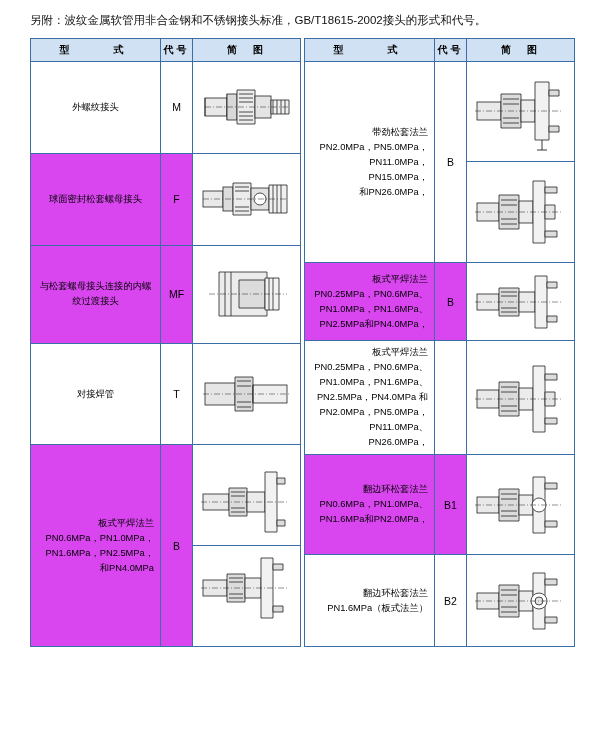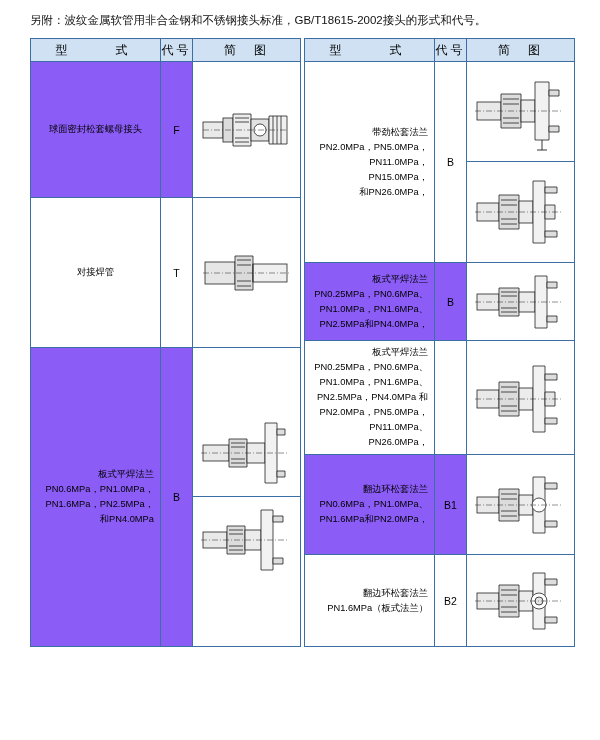--- a/index.html
+++ b/index.html
@@ -28,33 +28,33 @@
     border:1px solid #3a6ea5;
     padding:0;
     vertical-align:middle;
     text-align:center;
     font-size:9.5px;
     line-height:14px;
   }
   thead th{
     background:#cfe1f2;
     height:22px;
-    font-size:12px;
-    font-weight:normal;
+    font-size:10px;
+    font-weight:bold;
     letter-spacing:3px;
   }
   .hdr-type{letter-spacing:8px;}
   .cell-desc{
     text-align:right;
     padding:4px 6px;
     font-size:9.3px;
     line-height:15px;
   }
   .cell-desc.center{text-align:center;}
-  .yellow{background:#8b5cf6;}
+  .yellow{background:#d946ef;}
   .white{background:#ffffff;}
   .code{font-size:10.5px;}
   .fig{
     background:#ffffff;
     padding:0;
   }
   .fig svg{display:block;margin:0 auto;}
   
   .t-left col.c1{width:130px;}
   .t-left col.c2{width:32px;}
@@ -82,20 +82,40 @@
         </colgroup>
       <thead>
         <tr>
           <th class="hdr-type">型　　式</th>
           <th>代号</th>
           <th>简　图</th>
         </tr>
       </thead>
       <tbody>
 
+        <tr style="height:78px">
+          <td class="cell-desc center white">外螺纹接头</td>
+          <td class="code white">M</td>
+          <td class="fig">
+            <svg width="104" height="70" viewBox="0 0 104 70">
+              <g fill="none" stroke="#222" stroke-width="0.8">
+                <rect x="10" y="26" width="22" height="18" fill="#e9e9e9"></rect>
+                <path d="M10 26 L10 44"></path>
+                  <path d="M32 22 L32 48"></path>
+                <rect x="32" y="22" width="10" height="26" fill="#d8d8d8"></rect>
+                <path d="M42 18 L60 18 L60 52 L42 52 Z" fill="#ececec"></path>
+                <path d="M44 22 L58 22 M44 26 L58 26 M44 30 L58 30 M44 40 L58 40 M44 44 L58 44 M44 48 L58 48"></path>
+                <rect x="60" y="24" width="16" height="22" fill="#e4e4e4"></rect>
+                <path d="M76 28 L94 28 L94 42 L76 42 Z" fill="#f0f0f0"></path>
+                <path d="M78 28 L78 42 M82 28 L82 42 M86 28 L86 42 M90 28 L90 42"></path>
+                <path d="M10 35 L94 35" stroke-dasharray="6 2 1 2" stroke-width="0.5"></path>
+              </g>
+            </svg>
+          </td>
+        </tr>
 
         <tr style="height:78px">
           <td class="cell-desc center yellow">球面密封松套螺母接头</td>
           <td class="code yellow">F</td>
           <td class="fig">
             <svg width="104" height="70" viewBox="0 0 104 70">
               <g fill="none" stroke="#222" stroke-width="0.8">
                 <rect x="8" y="27" width="20" height="16" fill="#e9e9e9"></rect>
                 <rect x="28" y="23" width="10" height="24" fill="#dcdcdc"></rect>
                 <path d="M38 19 L56 19 L56 51 L38 51 Z" fill="#ececec"></path>
@@ -104,20 +124,38 @@
                 <path d="M74 21 L92 21 L92 49 L74 49 Z" fill="#f0f0f0"></path>
                 <path d="M78 21 L78 49 M82 21 L82 49 M86 21 L86 49"></path>
                 <circle cx="65" cy="35" r="6" fill="#fff"></circle>
                 <path d="M8 35 L92 35" stroke-dasharray="6 2 1 2" stroke-width="0.5"></path>
               </g>
             </svg>
           </td>
         </tr>
 
 
+        <tr style="height:83px">
+          <td class="cell-desc center yellow">
+            <span style="white-space:pre-line">与松套螺母接头连接的内螺纹过渡接头</span>
+          </td>
+          <td class="code yellow">MF</td>
+          <td class="fig">
+            <svg width="104" height="76" viewBox="0 0 104 76">
+              <g fill="none" stroke="#222" stroke-width="0.8">
+                <path d="M24 16 L72 16 L72 60 L24 60 Z" fill="#ececec"></path>
+                <path d="M30 16 L30 60 M36 16 L36 60"></path>
+                <path d="M44 24 L70 24 L70 52 L44 52 Z" fill="#dcdcdc"></path>
+                <path d="M70 22 L84 22 L84 54 L70 54 Z" fill="#f2f2f2"></path>
+                <path d="M74 22 L74 54 M78 22 L78 54"></path>
+                <path d="M14 38 L92 38" stroke-dasharray="6 2 1 2" stroke-width="0.5"></path>
+              </g>
+            </svg>
+          </td>
+        </tr>
 
         <tr style="height:86px">
           <td class="cell-desc center white">对接焊管</td>
           <td class="code white">T</td>
           <td class="fig">
             <svg width="104" height="78" viewBox="0 0 104 78">
               <g fill="none" stroke="#222" stroke-width="0.8">
                 <rect x="10" y="28" width="30" height="22" fill="#e6e6e6"></rect>
                 <path d="M40 22 L58 22 L58 56 L40 56 Z" fill="#dadada"></path>
                 <path d="M42 26 L56 26 M42 31 L56 31 M42 47 L56 47 M42 52 L56 52"></path>

